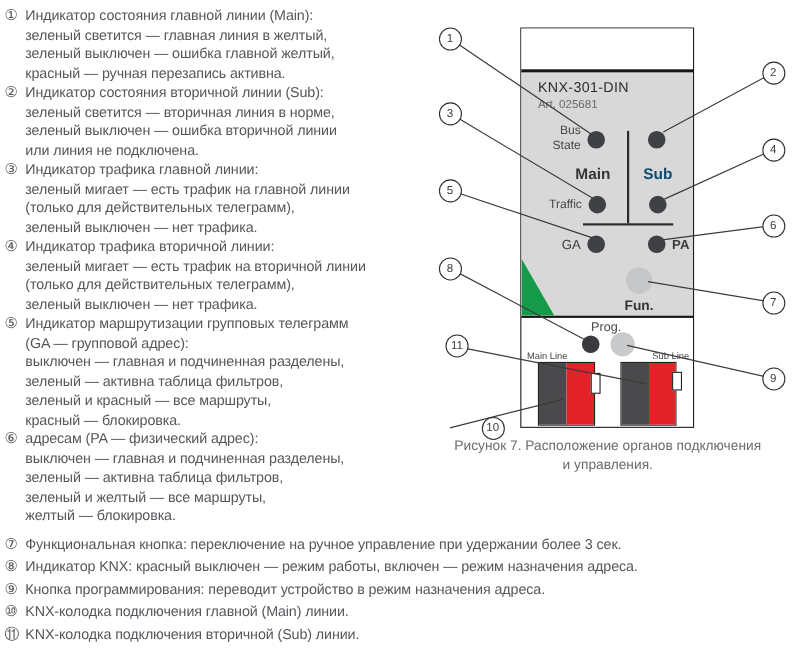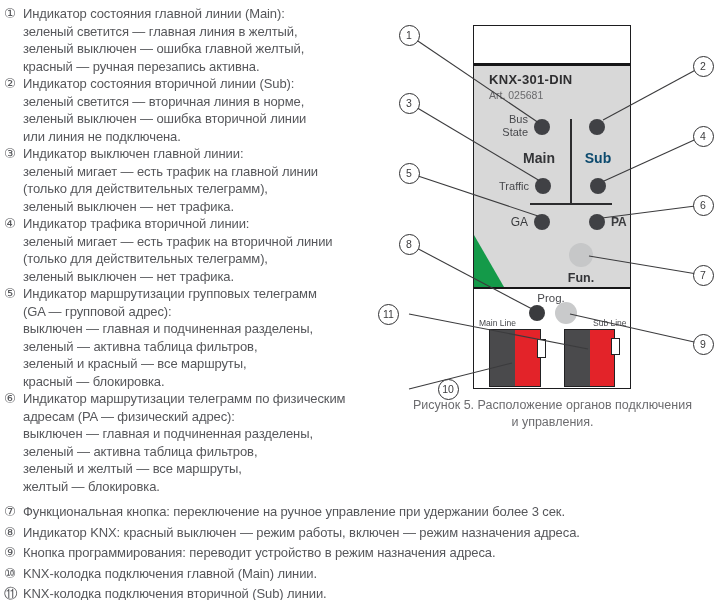--- a/index.html
+++ b/index.html
@@ -31,21 +31,21 @@
   .device {
     position:absolute; left:473px; top:25px; width:158px; height:364px;
     border:1.5px solid #1d1d1f; background:#ffffff;
   }
   .device-topband { position:absolute; left:0; top:0; width:100%; height:37px; background:#ffffff; }
   .device-blackstrip1 { position:absolute; left:0; top:37px; width:100%; height:3px; background:#161617; }
   .device-body { position:absolute; left:0; top:40px; width:100%; height:221px; background:#d8d8d8; }
   .device-blackstrip2 { position:absolute; left:0; top:261px; width:100%; height:2px; background:#161617; }
 
   .dev-model {
-    position:absolute; left:15px; top:46px; font-size:13px; font-weight:bold;
+    position:absolute; left:15px; top:46px; font-size:13px; font-weight:normal;
     letter-spacing:0.3px; color:#2e2e30;
   }
   .dev-art { position:absolute; left:15px; top:63px; font-size:10.5px; color:#69696c; }
 
   .dev-label { position:absolute; color:#47484c; }
   .lbl-bus   { left:20px; top:87px;  width:34px; text-align:right; font-size:11px; line-height:13px; }
   .lbl-main  { left:40px; top:124px; width:50px; text-align:center; font-size:14px; line-height:16px; font-weight:700; color:#333437; }
   .lbl-sub   { left:99px; top:124px; width:50px; text-align:center; font-size:14px; line-height:16px; font-weight:600; color:#0c4a6e; }
   .lbl-traffic { left:10px; top:154px; width:45px; text-align:right; font-size:11px; line-height:13px; }
   .lbl-ga    { left:20px; top:190px; width:34px; text-align:right; font-size:12px; line-height:13px; font-weight:400; color:#3a3b3e; }
@@ -120,21 +120,21 @@
         <div class="legend-lines">
           <div class="legend-line">Индикатор состояния вторичной линии (Sub):</div>
           <div class="legend-line">зеленый светится — вторичная линия в норме,</div>
           <div class="legend-line">зеленый выключен — ошибка вторичной линии</div>
           <div class="legend-line">или линия не подключена.</div>
         </div>
       </div>
       <div class="legend-item">
         <span class="legend-num">③</span>
         <div class="legend-lines">
-          <div class="legend-line">Индикатор выключен главной линии:</div>
+          <div class="legend-line">Индикатор трафика главной линии:</div>
           <div class="legend-line">зеленый мигает — есть трафик на главной линии</div>
           <div class="legend-line">(только для действительных телеграмм),</div>
           <div class="legend-line">зеленый выключен — нет трафика.</div>
         </div>
       </div>
       <div class="legend-item">
         <span class="legend-num">④</span>
         <div class="legend-lines">
           <div class="legend-line">Индикатор трафика вторичной линии:</div>
           <div class="legend-line">зеленый мигает — есть трафик на вторичной линии</div>
@@ -149,21 +149,20 @@
           <div class="legend-line">(GA — групповой адрес):</div>
           <div class="legend-line">выключен — главная и подчиненная разделены,</div>
           <div class="legend-line">зеленый — активна таблица фильтров,</div>
           <div class="legend-line">зеленый и красный — все маршруты,</div>
           <div class="legend-line">красный — блокировка.</div>
         </div>
       </div>
       <div class="legend-item">
         <span class="legend-num">⑥</span>
         <div class="legend-lines">
-          <div class="legend-line">Индикатор маршрутизации телеграмм по физическим</div>
           <div class="legend-line">адресам (PA — физический адрес):</div>
           <div class="legend-line">выключен — главная и подчиненная разделены,</div>
           <div class="legend-line">зеленый — активна таблица фильтров,</div>
           <div class="legend-line">зеленый и желтый — все маршруты,</div>
           <div class="legend-line">желтый — блокировка.</div>
         </div>
       </div>
       <div class="legend-item single first-single">
         <span class="legend-num">⑦</span>
         <div class="legend-lines">
@@ -263,21 +262,21 @@
       <div class="callout-circle" style="left: 398.5px; top: 24.5px;">1</div>
       <div class="callout-circle" style="left: 692.5px; top: 55.5px;">2</div>
       <div class="callout-circle" style="left: 398.5px; top: 92.5px;">3</div>
       <div class="callout-circle" style="left: 692.5px; top: 125.5px;">4</div>
       <div class="callout-circle" style="left: 398.5px; top: 162.5px;">5</div>
       <div class="callout-circle" style="left: 692.5px; top: 194.5px;">6</div>
       <div class="callout-circle" style="left: 692.5px; top: 264.5px;">7</div>
       <div class="callout-circle" style="left: 398.5px; top: 233.5px;">8</div>
       <div class="callout-circle" style="left: 692.5px; top: 333.5px;">9</div>
       <div class="callout-circle" style="left: 398.5px; top: 378.5px; margin-left: 39px;">10</div>
-      <div class="callout-circle" style="left: 378px; top: 303.5px;">11</div>
+      <div class="callout-circle" style="left: 405px; top: 303.5px;">11</div>
     </div>
 
   <div class="figure-caption">
-    <div>Рисунок 5. Расположение органов подключения</div>
+    <div>Рисунок 7. Расположение органов подключения</div>
     <div>и управления.</div>
   </div>
 
 </div>
 
 </body></html>

